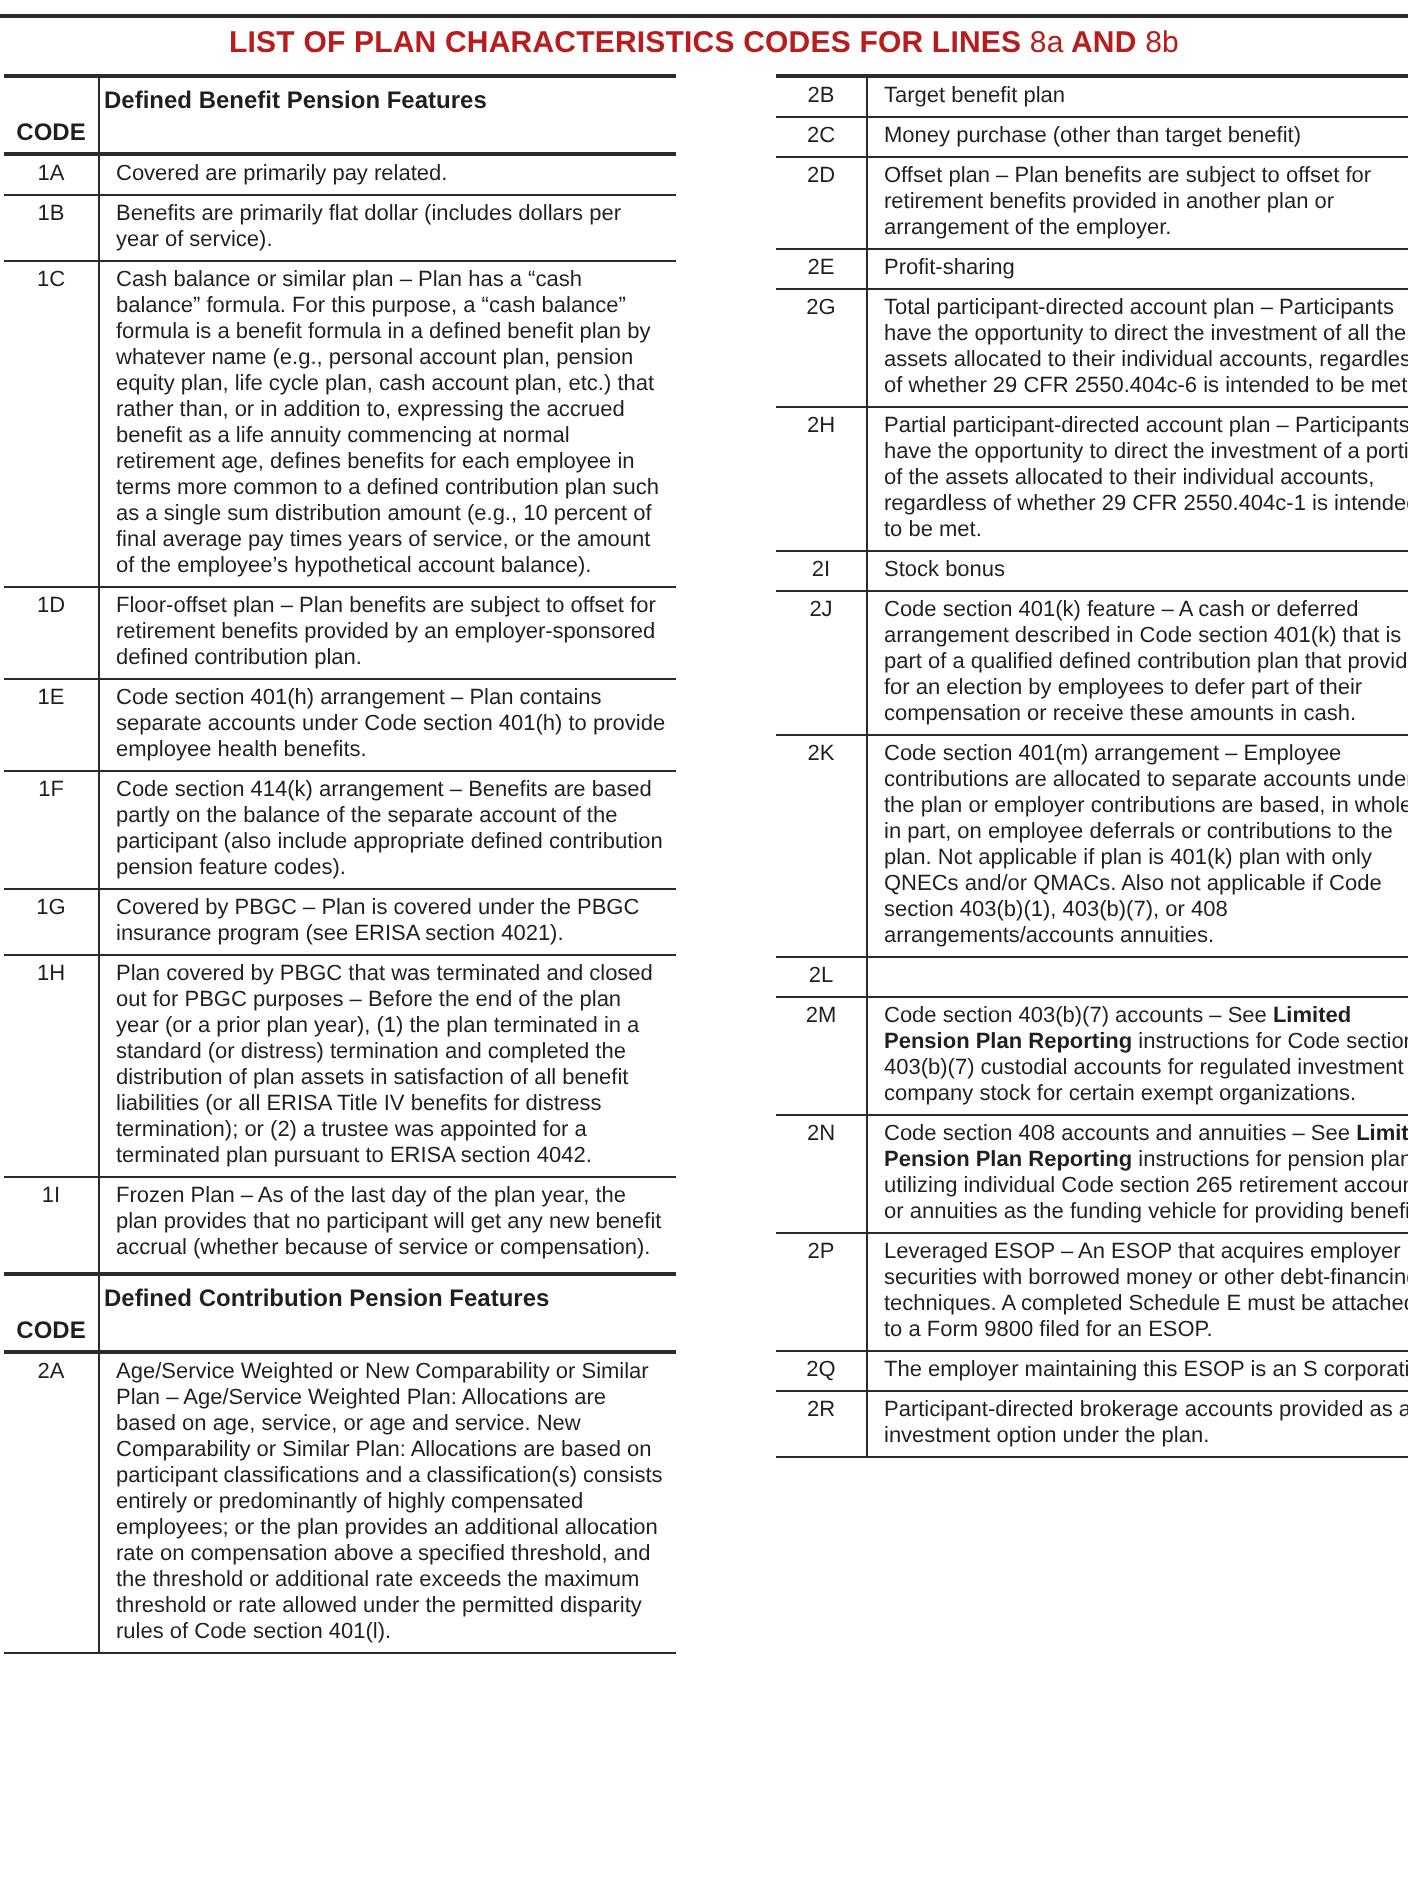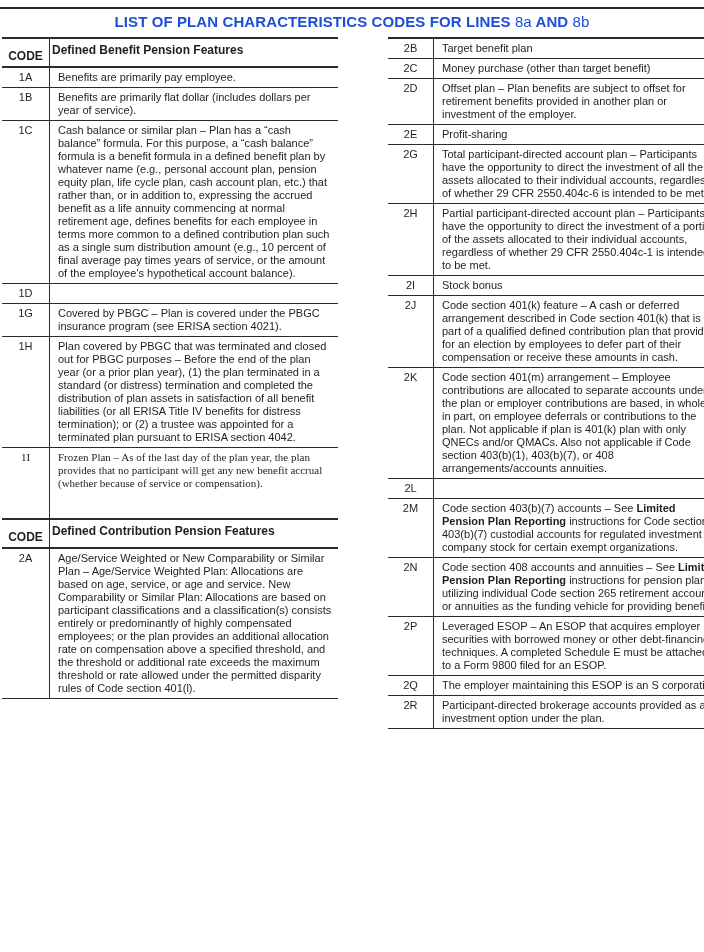--- a/index.html
+++ b/index.html
@@ -20,21 +20,21 @@
     width: 704px; height: 2px;
     background: #2b2b2b;
   }
   .title {
     position: absolute;
     top: 13px; left: 0;
     width: 100%;
     text-align: center;
     font-size: 15px;
     letter-spacing: 0.1px;
-    color: #1d4ed8;
+    color: #b91c1c;
     white-space: nowrap;
   }
   .title span.b { font-weight: bold; }
   .doc-table {
     position: absolute;
     top: 37px;
     border-top: 2px solid #2b2b2b;
   }
   .table-left  { left: 2px;   width: 336px; }
   .table-right { left: 388px; width: 337px; }
@@ -57,51 +57,60 @@
     padding-top: 3px;
     padding-bottom: 3px;
     line-height: 13px;
   }
   .table-right .code-cell { width: 45px; }
   .desc-cell {
     flex: 1 1 auto;
     padding: 3px 5px 3px 8px;
     line-height: 13px;
   }
-  .row.header .code-cell { padding-top: 10px; padding-bottom: 3px; line-height: 14px; }
+  .row.header .code-cell { padding-top: 20px; padding-bottom: 3px; line-height: 14px; }
   .row.header .desc-cell { padding: 4px 2px 3px 2px; line-height: 14px; }
-  .row.spacer .code-cell, .row.spacer .desc-cell { padding-bottom: 28px; font-family: Liberation Serif, serif; }
+  .row.spacer .code-cell, .row.spacer .desc-cell { padding-bottom: 5px; }
   .desc-cell span.b { font-weight: bold; }
 </style>
 </head>
 <body>
 
 <div class="page">
   <div class="top-rule"></div>
   <div class="title"><span class="b">LIST OF PLAN CHARACTERISTICS CODES FOR LINES </span><span>8a</span><span class="b"> AND </span><span>8b</span></div>
   <div class="doc-table table-left">
       <div class="section">
         <div class="row header">
           <div class="code-cell">CODE</div>
           <div class="desc-cell">Defined Benefit Pension Features</div>
         </div>
         <div class="row">
           <div class="code-cell">1A</div>
-          <div class="desc-cell"><span>Benefits are primarily pay employee.</span></div>
+          <div class="desc-cell"><span>Covered are primarily pay related.</span></div>
         </div>
         <div class="row">
           <div class="code-cell">1B</div>
           <div class="desc-cell"><span>Benefits are primarily flat dollar (includes dollars per year of service).</span></div>
         </div>
         <div class="row">
           <div class="code-cell">1C</div>
           <div class="desc-cell"><span>Cash balance or similar plan – Plan has a “cash balance” formula. For this purpose, a “cash balance” formula is a benefit formula in a defined benefit plan by whatever name (e.g., personal account plan, pension equity plan, life cycle plan, cash account plan, etc.) that rather than, or in addition to, expressing the accrued benefit as a life annuity commencing at normal retirement age, defines benefits for each employee in terms more common to a defined contribution plan such as a single sum distribution amount (e.g., 10 percent of final average pay times years of service, or the amount of the employee’s hypothetical account balance).</span></div>
         </div>
         <div class="row">
           <div class="code-cell">1D</div>
+          <div class="desc-cell"><span>Floor-offset plan – Plan benefits are subject to offset for retirement benefits provided by an employer-sponsored defined contribution plan.</span></div>
+        </div>
+        <div class="row">
+          <div class="code-cell">1E</div>
+          <div class="desc-cell"><span>Code section 401(h) arrangement – Plan contains separate accounts under Code section 401(h) to provide employee health benefits.</span></div>
+        </div>
+        <div class="row">
+          <div class="code-cell">1F</div>
+          <div class="desc-cell"><span>Code section 414(k) arrangement – Benefits are based partly on the balance of the separate account of the participant (also include appropriate defined contribution pension feature codes).</span></div>
         </div>
         <div class="row">
           <div class="code-cell">1G</div>
           <div class="desc-cell"><span>Covered by PBGC – Plan is covered under the PBGC insurance program (see ERISA section 4021).</span></div>
         </div>
         <div class="row">
           <div class="code-cell">1H</div>
           <div class="desc-cell"><span>Plan covered by PBGC that was terminated and closed out for PBGC purposes – Before the end of the plan year (or a prior plan year), (1) the plan terminated in a standard (or distress) termination and completed the distribution of plan assets in satisfaction of all benefit liabilities (or all ERISA Title IV benefits for distress termination); or (2) a trustee was appointed for a terminated plan pursuant to ERISA section 4042.</span></div>
         </div>
         <div class="row spacer">
@@ -124,21 +133,21 @@
       <div class="row">
         <div class="code-cell">2B</div>
         <div class="desc-cell"><span>Target benefit plan</span></div>
       </div>
       <div class="row">
         <div class="code-cell">2C</div>
         <div class="desc-cell"><span>Money purchase (other than target benefit)</span></div>
       </div>
       <div class="row">
         <div class="code-cell">2D</div>
-        <div class="desc-cell"><span>Offset plan – Plan benefits are subject to offset for retirement benefits provided in another plan or investment of the employer.</span></div>
+        <div class="desc-cell"><span>Offset plan – Plan benefits are subject to offset for retirement benefits provided in another plan or arrangement of the employer.</span></div>
       </div>
       <div class="row">
         <div class="code-cell">2E</div>
         <div class="desc-cell"><span>Profit-sharing</span></div>
       </div>
       <div class="row">
         <div class="code-cell">2G</div>
         <div class="desc-cell"><span>Total participant-directed account plan – Participants have the opportunity to direct the investment of all the assets allocated to their individual accounts, regardless of whether 29 CFR 2550.404c-6 is intended to be met.</span></div>
       </div>
       <div class="row">

